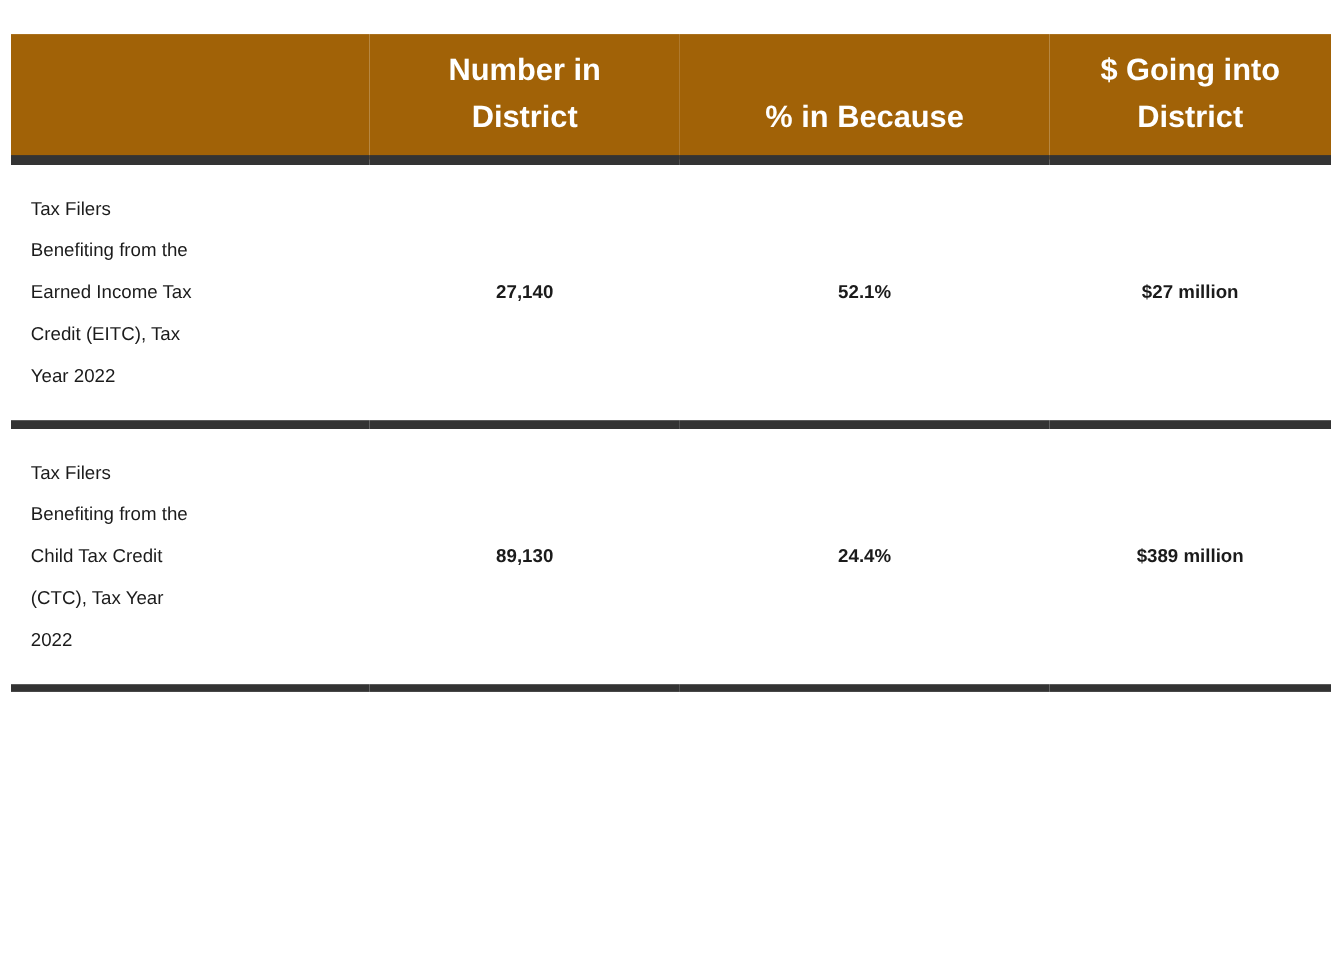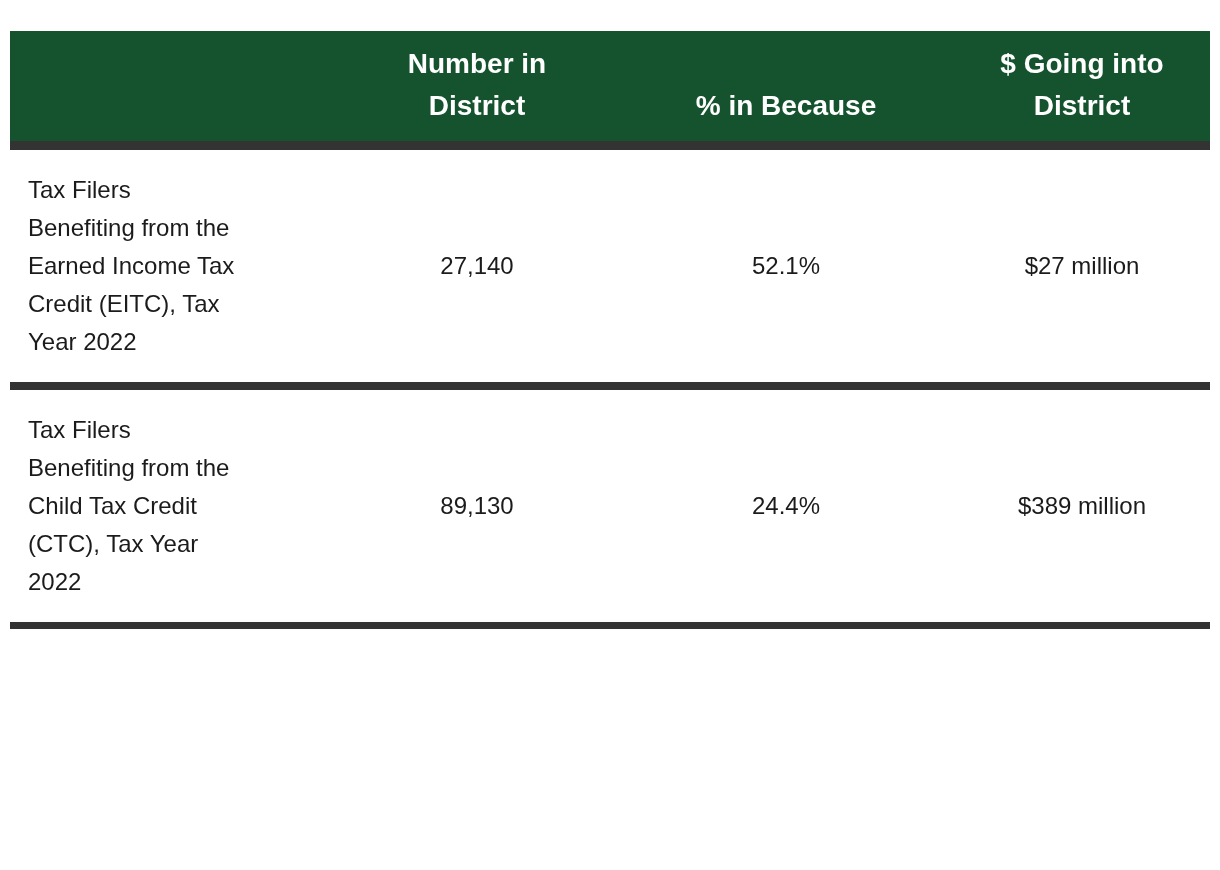--- a/index.html
+++ b/index.html
@@ -18,21 +18,21 @@
     width: 1200px;
     border-collapse: collapse;
     table-layout: fixed;
   }
   col.c-label   { width: 326px; }
   col.c-number  { width: 282px; }
   col.c-percent { width: 336px; }
   col.c-dollars { width: 256px; }
 
   thead tr {
-    background: #14532d;
+    background: #a16207;
     border-bottom: 9px solid #333333;
   }
   thead th {
     height: 114px;
     box-sizing: border-box;
     vertical-align: bottom;
     padding: 10px 4px 14px 4px;
     color: #ffffff;
     font-size: 28px;
     font-weight: bold;
@@ -44,31 +44,32 @@
   tbody tr {
     border-bottom: 8px solid #333333;
   }
   tbody tr:last-child {
     border-bottom: 7px solid #333333;
   }
   tbody td {
     vertical-align: middle;
     padding: 21px 0;
     color: #1b1b1b;
-    font-size: 24px;
+    font-size: 17px;
     line-height: 38px;
   }
   td.cell-label {
     text-align: left;
     padding-left: 18px;
     padding-right: 8px;
     white-space: pre-line;
   }
   td.cell-number, td.cell-percent, td.cell-dollars {
     text-align: center;
+    font-weight: bold;
   }
 </style>
 </head>
 <body>
 
 <div class="table-wrap">
   <table class="district-table">
     <colgroup>
       <col class="c-label">
       <col class="c-number">

